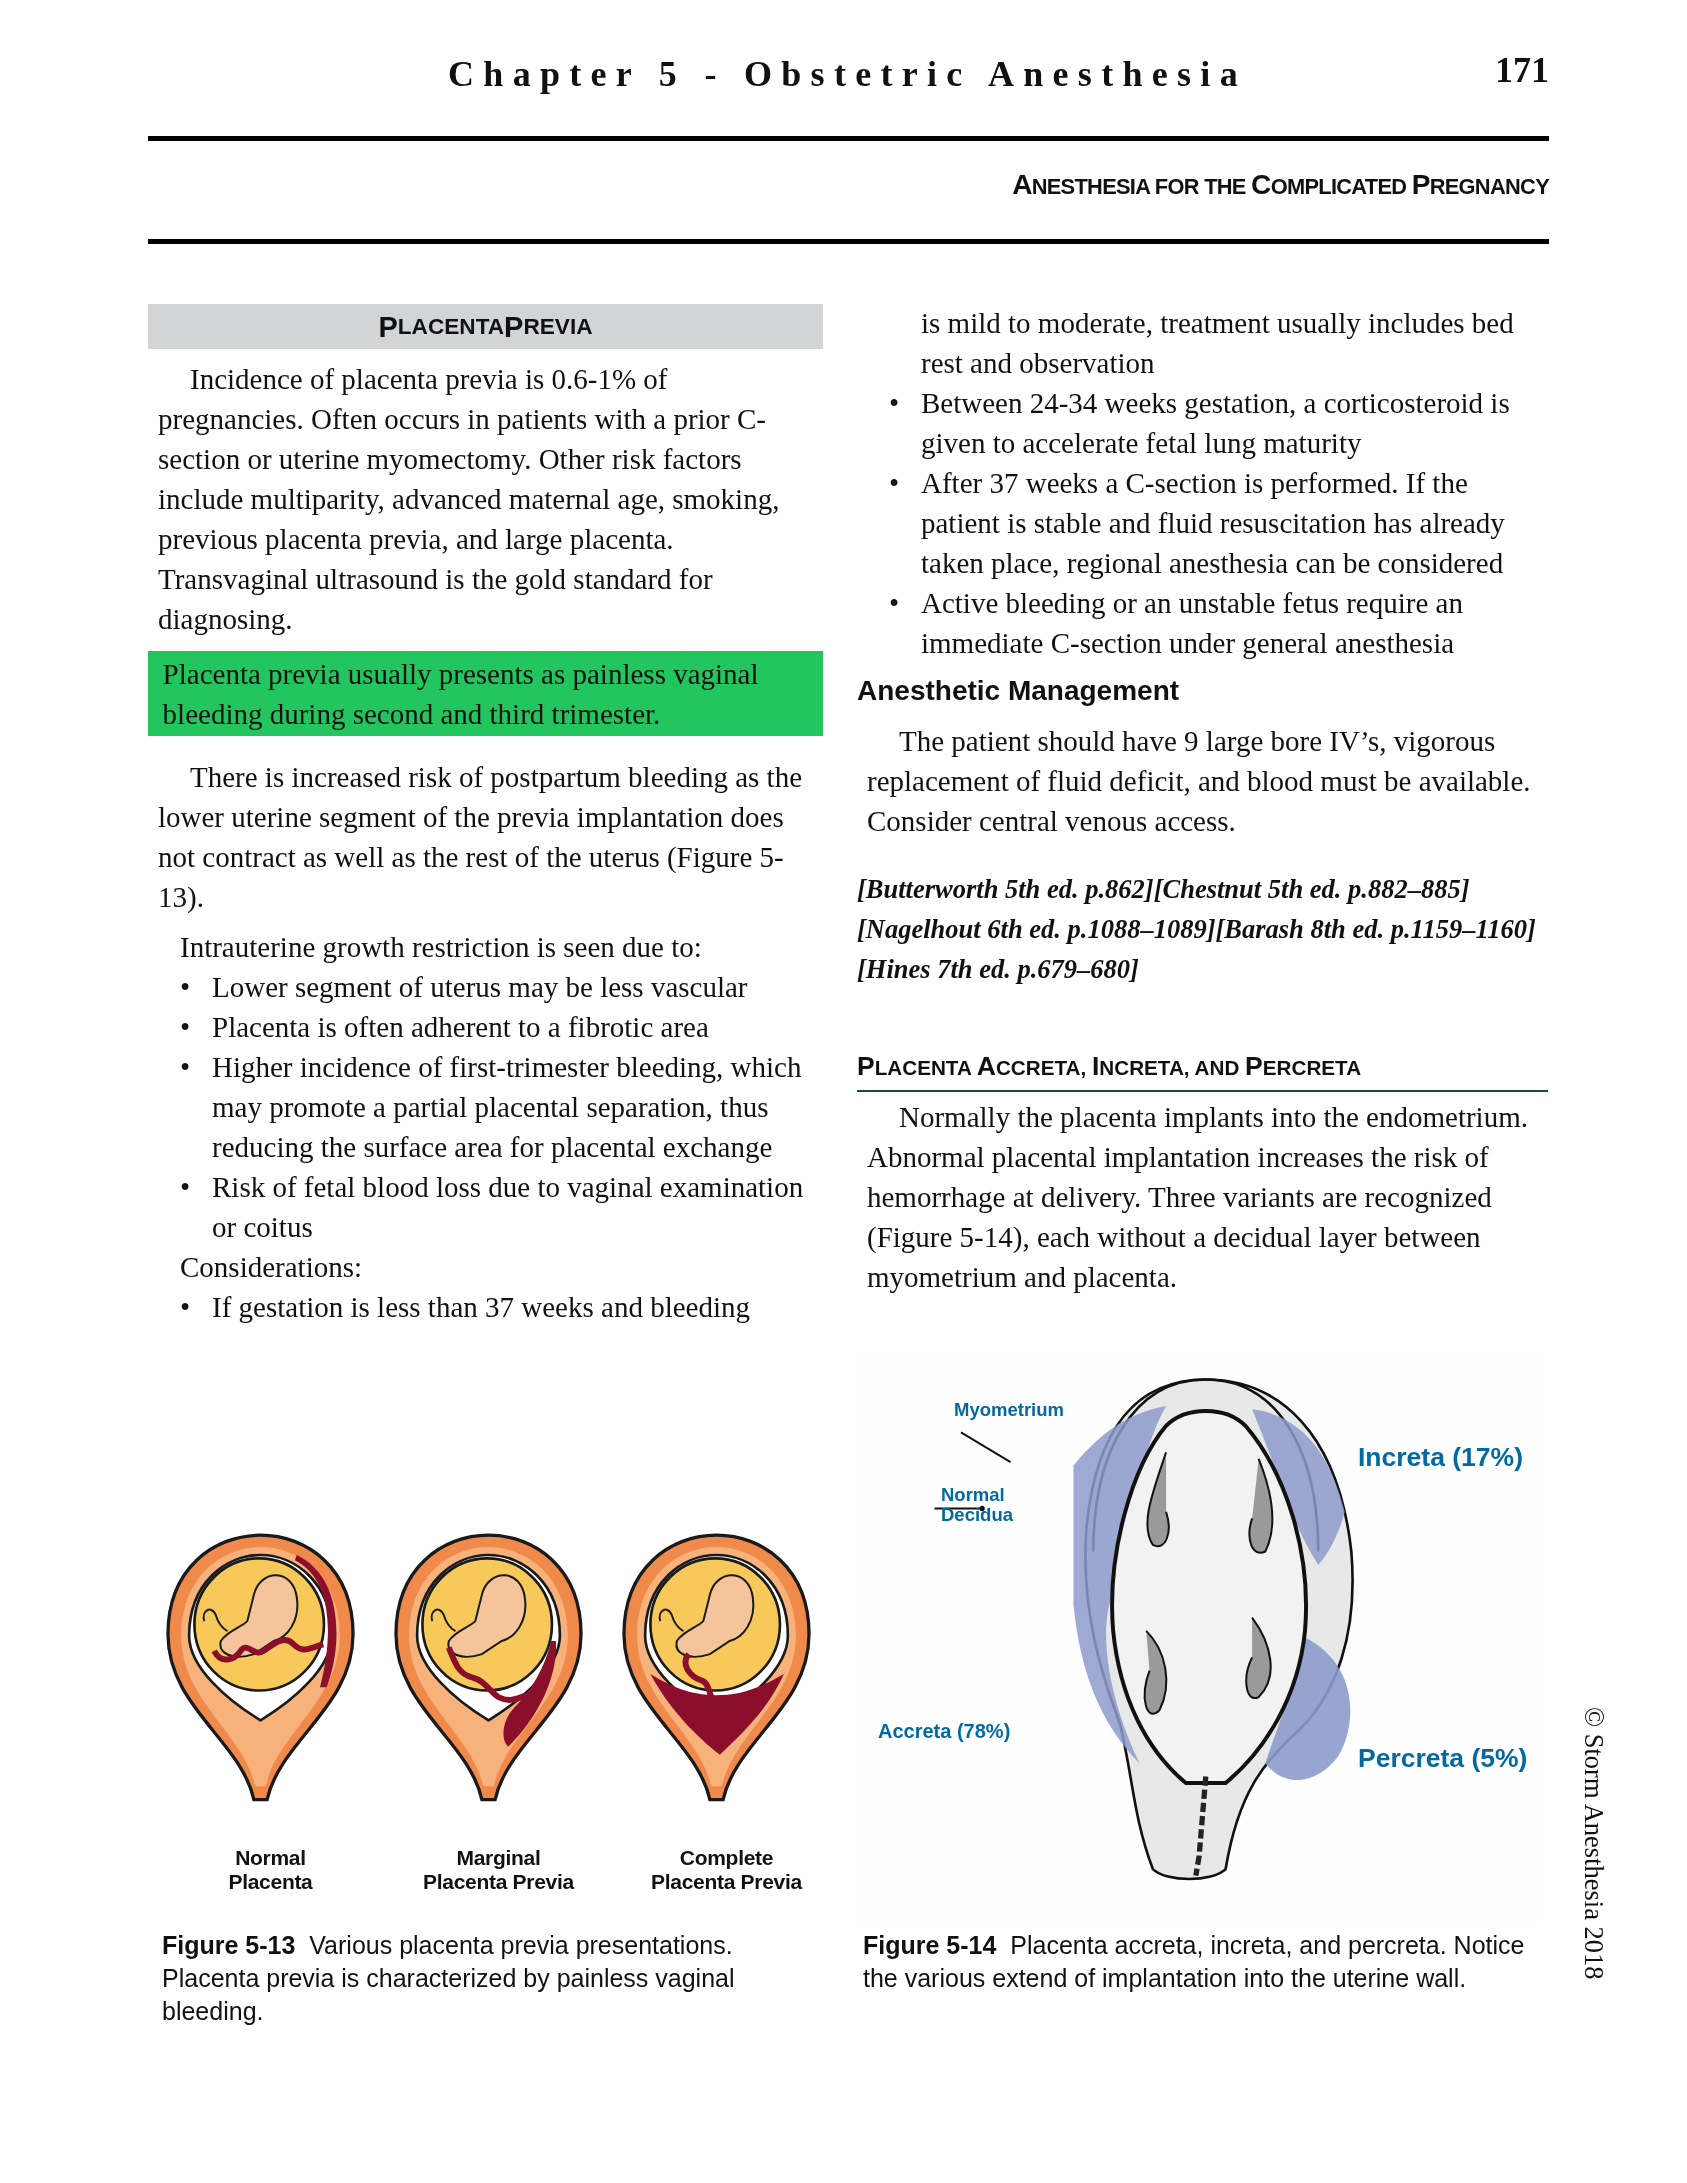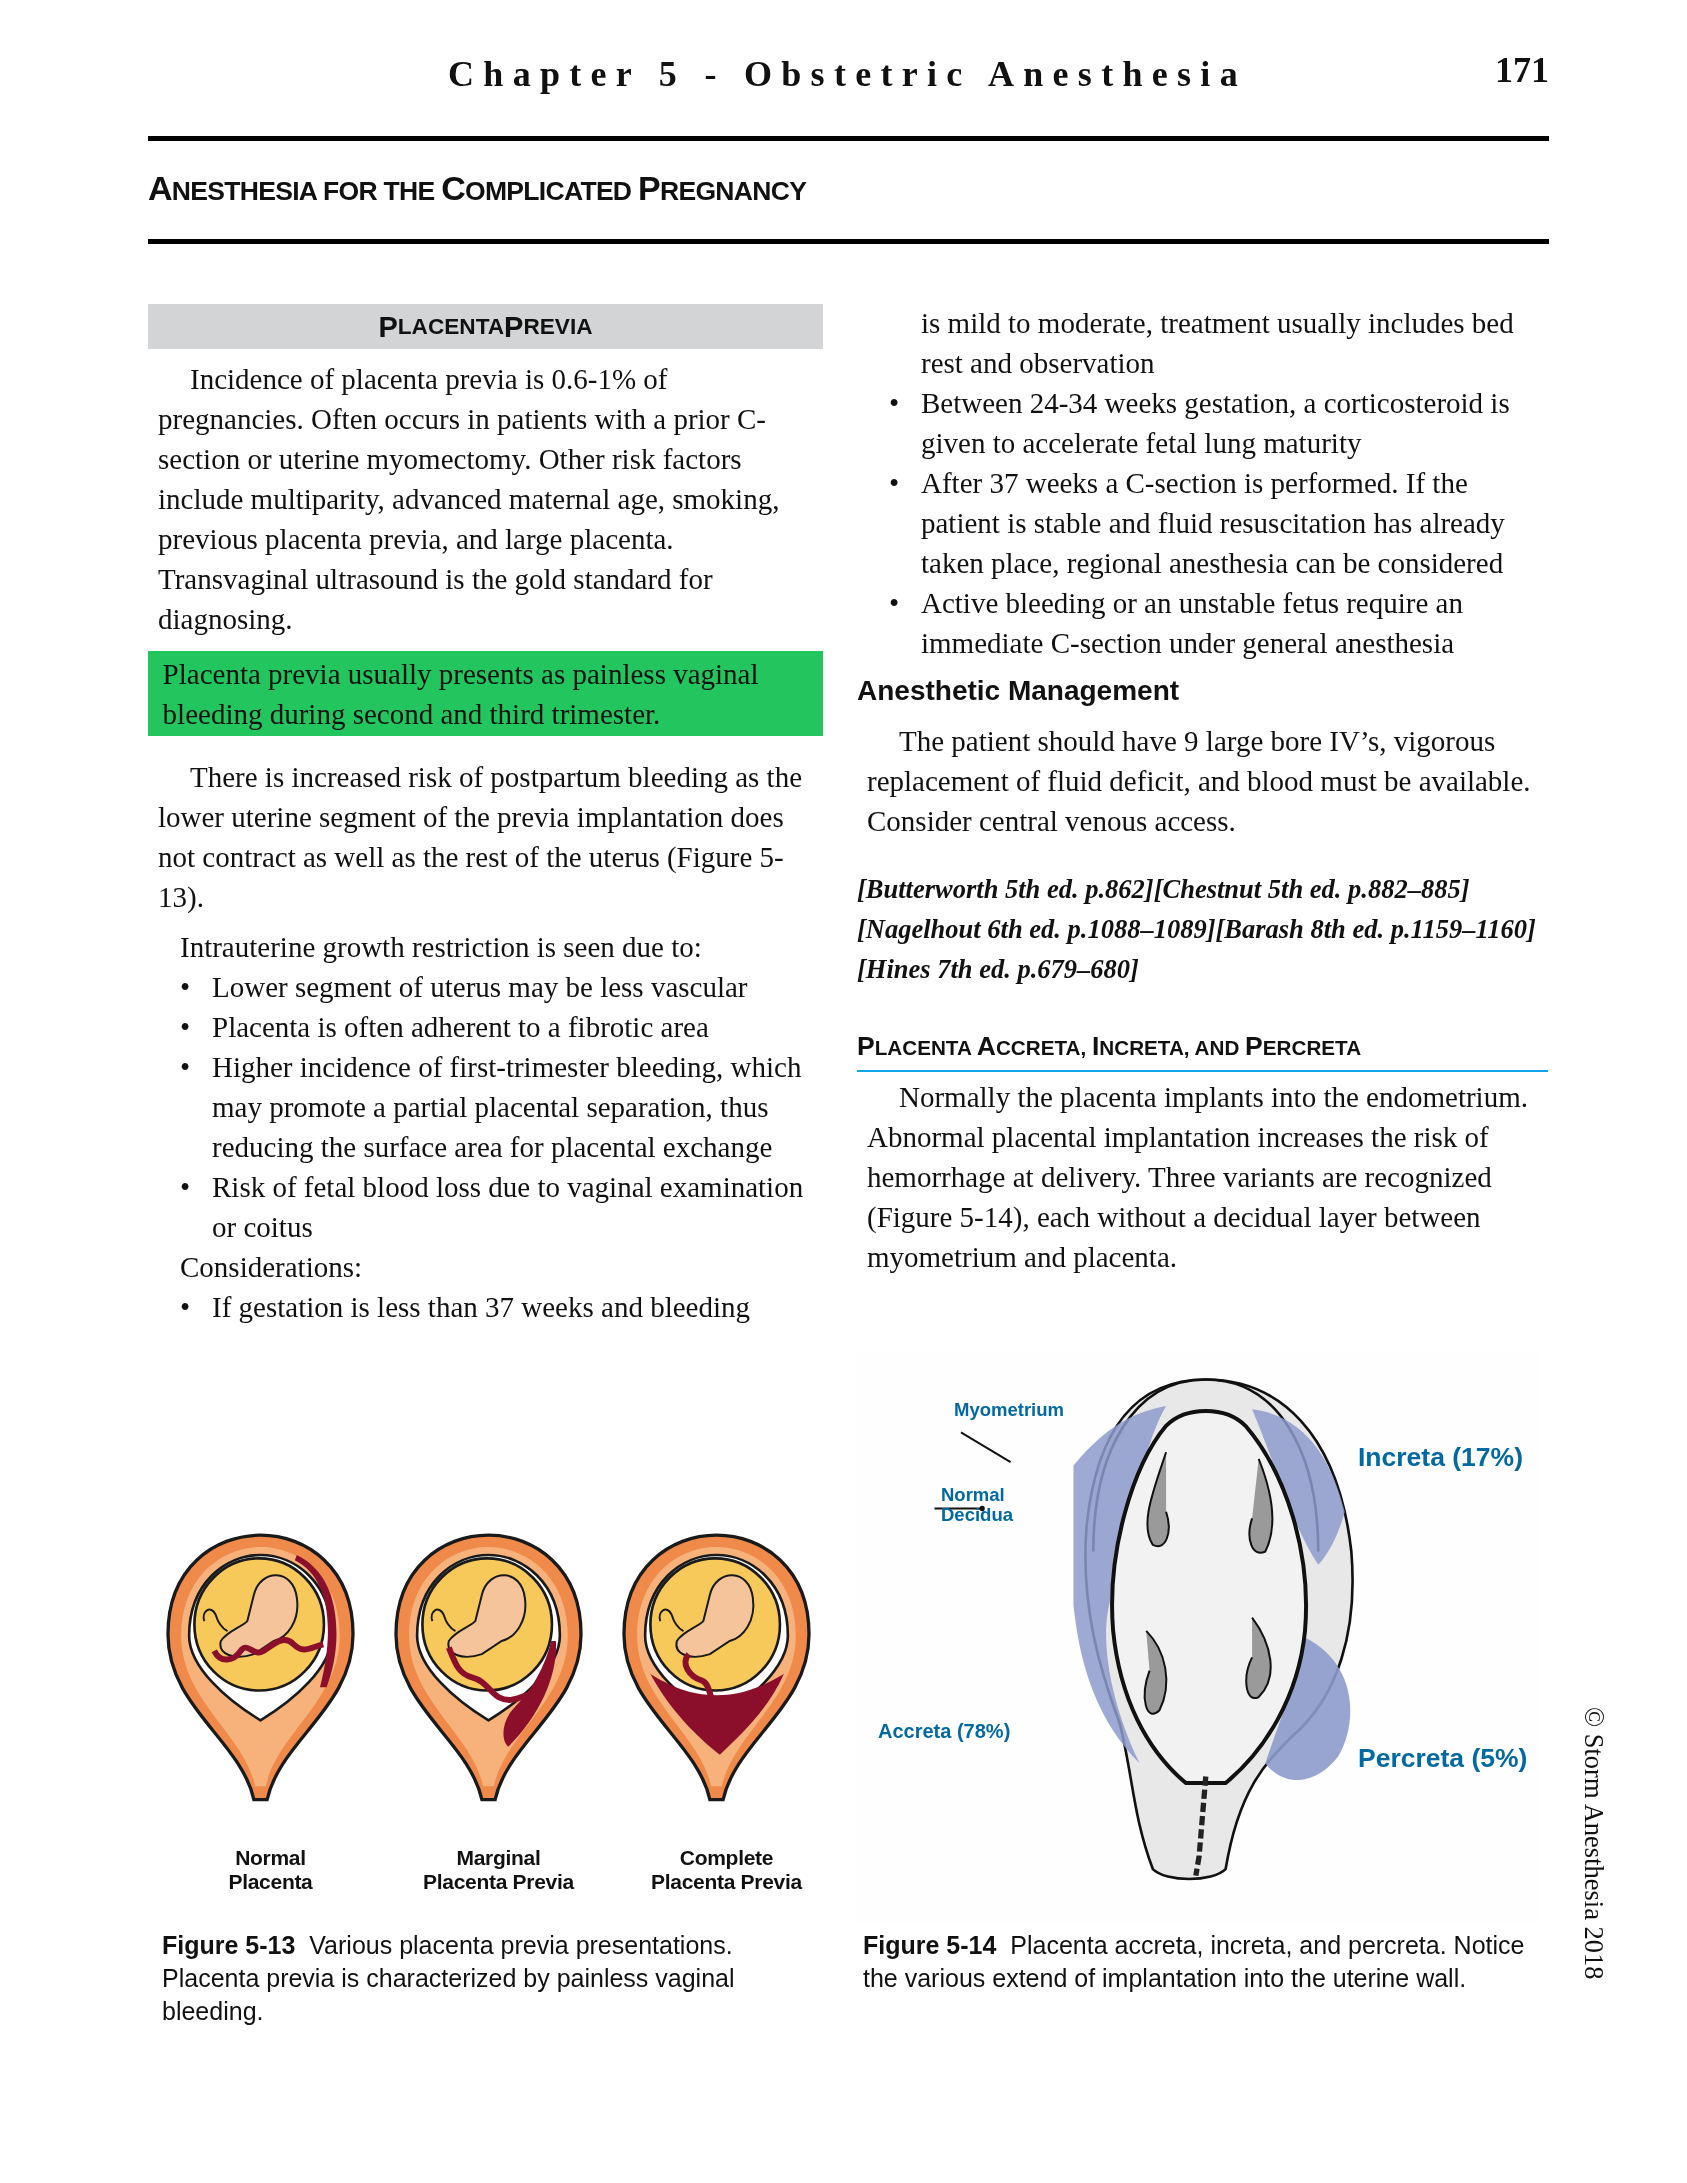--- a/index.html
+++ b/index.html
@@ -3,38 +3,38 @@
 <meta charset="utf-8">
 <style>
   html, body { margin: 0; padding: 0; background: #ffffff; }
   body { width: 1687px; height: 2183px; position: relative; overflow: hidden; color: #111; }
 
   .running-head { position: absolute; left: 146px; top: 53px; width: 1403px; height: 53px; }
   .chapter-title { position: absolute; left: 0; right: 0; top: 0; text-align: center; font-family: "Liberation Serif", serif; font-size: 36px; letter-spacing: 9.3px; font-weight: bold; color: #111; }
   .page-number { position: absolute; right: 0; top: -4px; font-family: "Liberation Serif", serif; font-size: 36px; font-weight: bold; }
   .rule-thick { position: absolute; left: 148px; width: 1401px; height: 5.3px; background: #000; }
 
-  .section-title { position: absolute; left: 148px; top: 169px; width: 1401px; text-align: left; font-family: "Liberation Sans", sans-serif; font-weight: bold; font-size: 34px; letter-spacing: -0.7px; }
+  .section-title { position: absolute; left: 148px; top: 169px; width: 1401px; text-align: right; font-family: "Liberation Sans", sans-serif; font-weight: bold; font-size: 28px; letter-spacing: -0.7px; }
   .sc { font-size: 0.78em; }
 
   .col { position: absolute; font-family: "Liberation Serif", serif; font-size: 29px; line-height: 40px; }
   .col-left { left: 148px; top: 304px; width: 675px; }
   .col-right { left: 857px; top: 303px; width: 691px; }
 
   .head-box { background: #d3d4d6; height: 45px; display: flex; align-items: center; justify-content: center; font-family: "Liberation Sans", sans-serif; font-weight: bold; font-size: 29px; margin-bottom: 9.3px; }
   .para { margin: 10px; text-indent: 32px; }
   .callout { background: #22c55e; padding: 2.6px 14.6px; margin: 12px 0 21px 0; font-size: 29px; line-height: 40px; }
   .bullets { list-style: none; margin: 0; padding: 0 0 0 32px; }
   .bullets li { position: relative; padding-left: 32px; }
   .bullets li::before { content: "•"; position: absolute; left: 0; }
   .indent-line { padding-left: 32px; }
 
   .sub-head { font-family: "Liberation Sans", sans-serif; font-weight: bold; font-size: 28px; margin-top: 8px; line-height: 40px; }
   .refs { font-style: italic; font-size: 26.5px; line-height: 40px; margin-top: 28px; font-weight: bold; }
-  .section-head-2 { font-family: "Liberation Sans", sans-serif; font-weight: bold; font-size: 26.5px; border-bottom: 2px solid #0ea5e9; padding-bottom: 2.6px; margin-top: 38px; line-height: 38px; }
+  .section-head-2 { font-family: "Liberation Sans", sans-serif; font-weight: bold; font-size: 26.5px; border-bottom: 2px solid #14532d; padding-bottom: 2.6px; margin-top: 58px; line-height: 38px; }
 
   .figure { position: absolute; }
   .fig-label { font-family: "Liberation Sans", sans-serif; font-size: 21px; text-align: center; line-height: 24px; position: absolute; font-weight: bold; letter-spacing: -0.3px; }
   .caption { position: absolute; font-family: "Liberation Sans", sans-serif; font-size: 25px; line-height: 33px; }
   .caption b { font-weight: bold; }
   .dlabel { position: absolute; font-family: "Liberation Sans", sans-serif; font-weight: bold; color: #0369a1; }
 
   .copyright { position: absolute; left: 1578px; top: 1707px; font-family: "Liberation Serif", serif; font-size: 26.5px; transform-origin: left top; transform: rotate(90deg) translateY(-100%); white-space: nowrap; }
 </style>
 </head>

